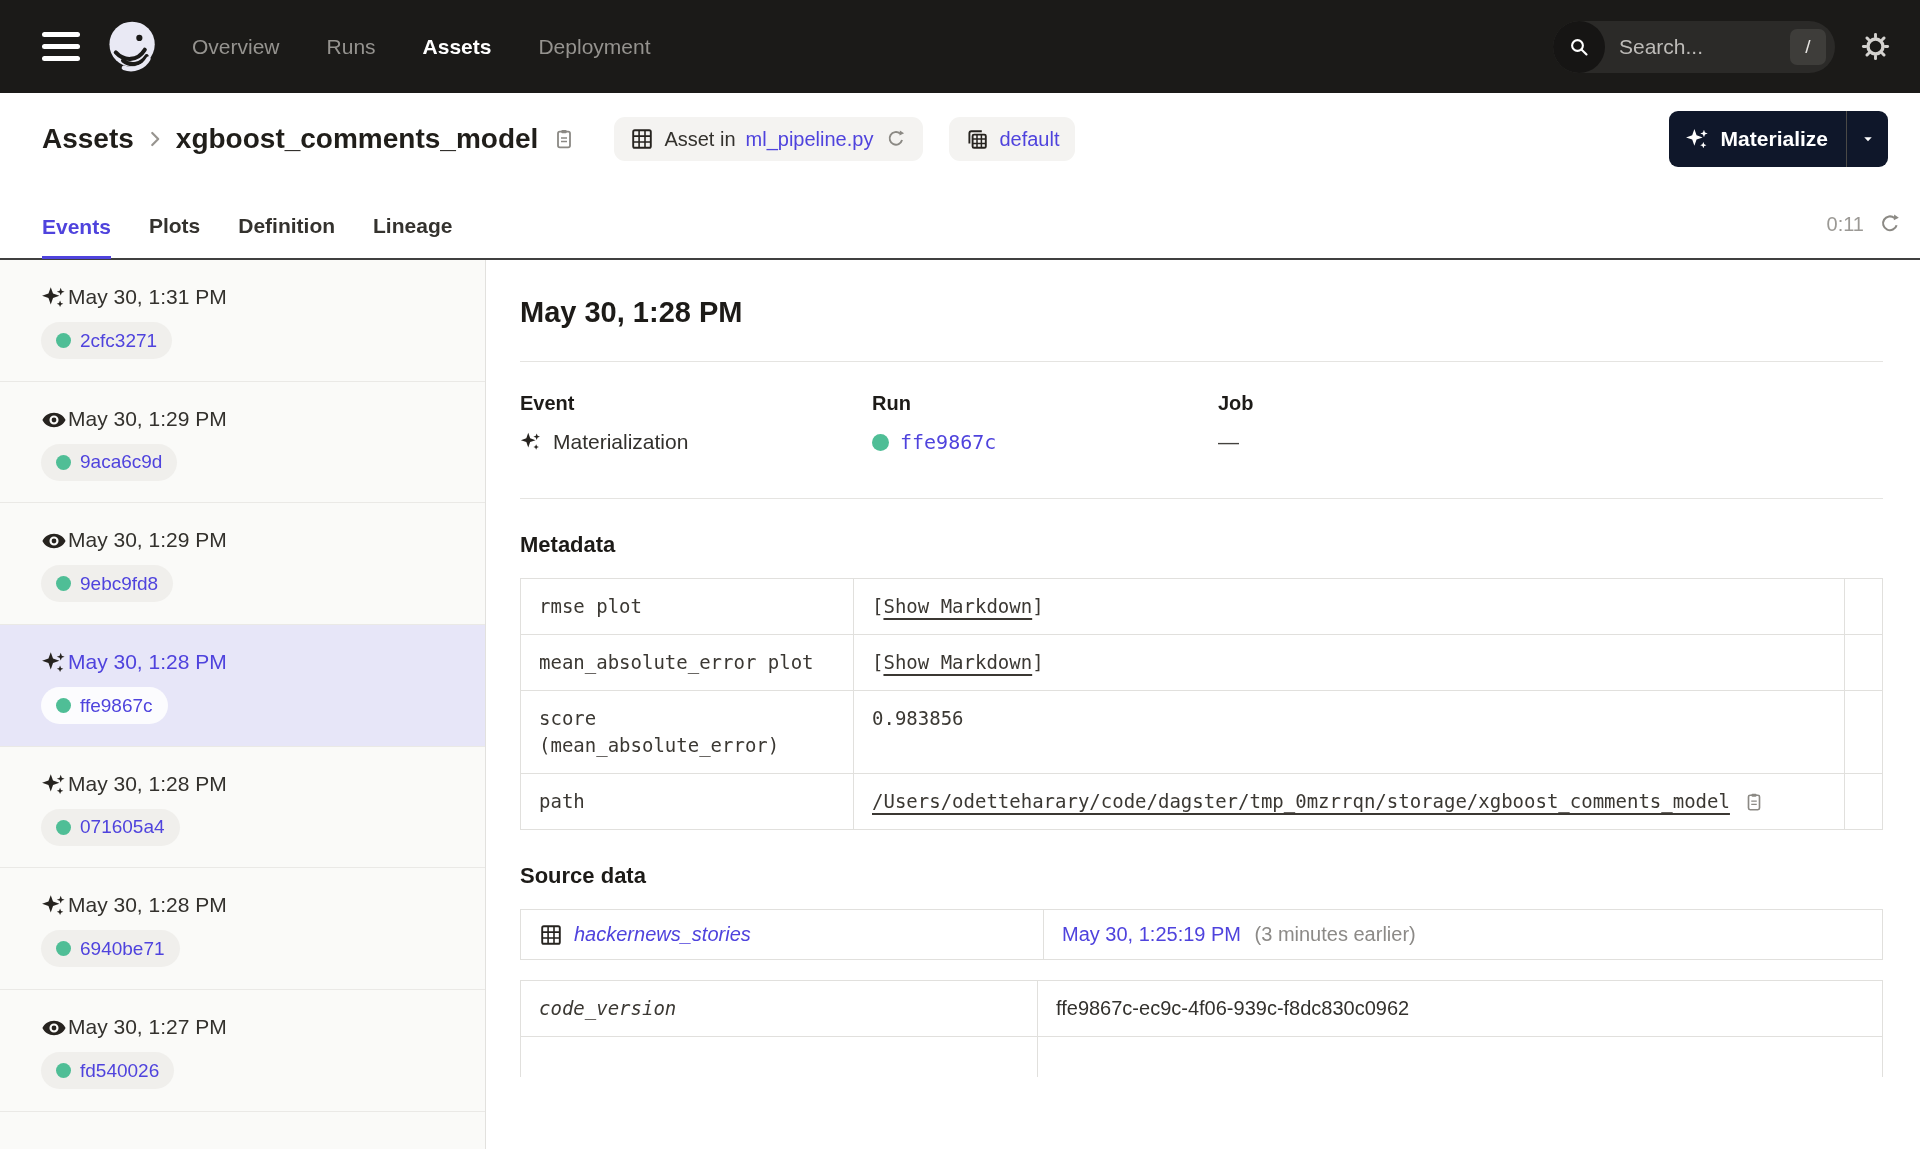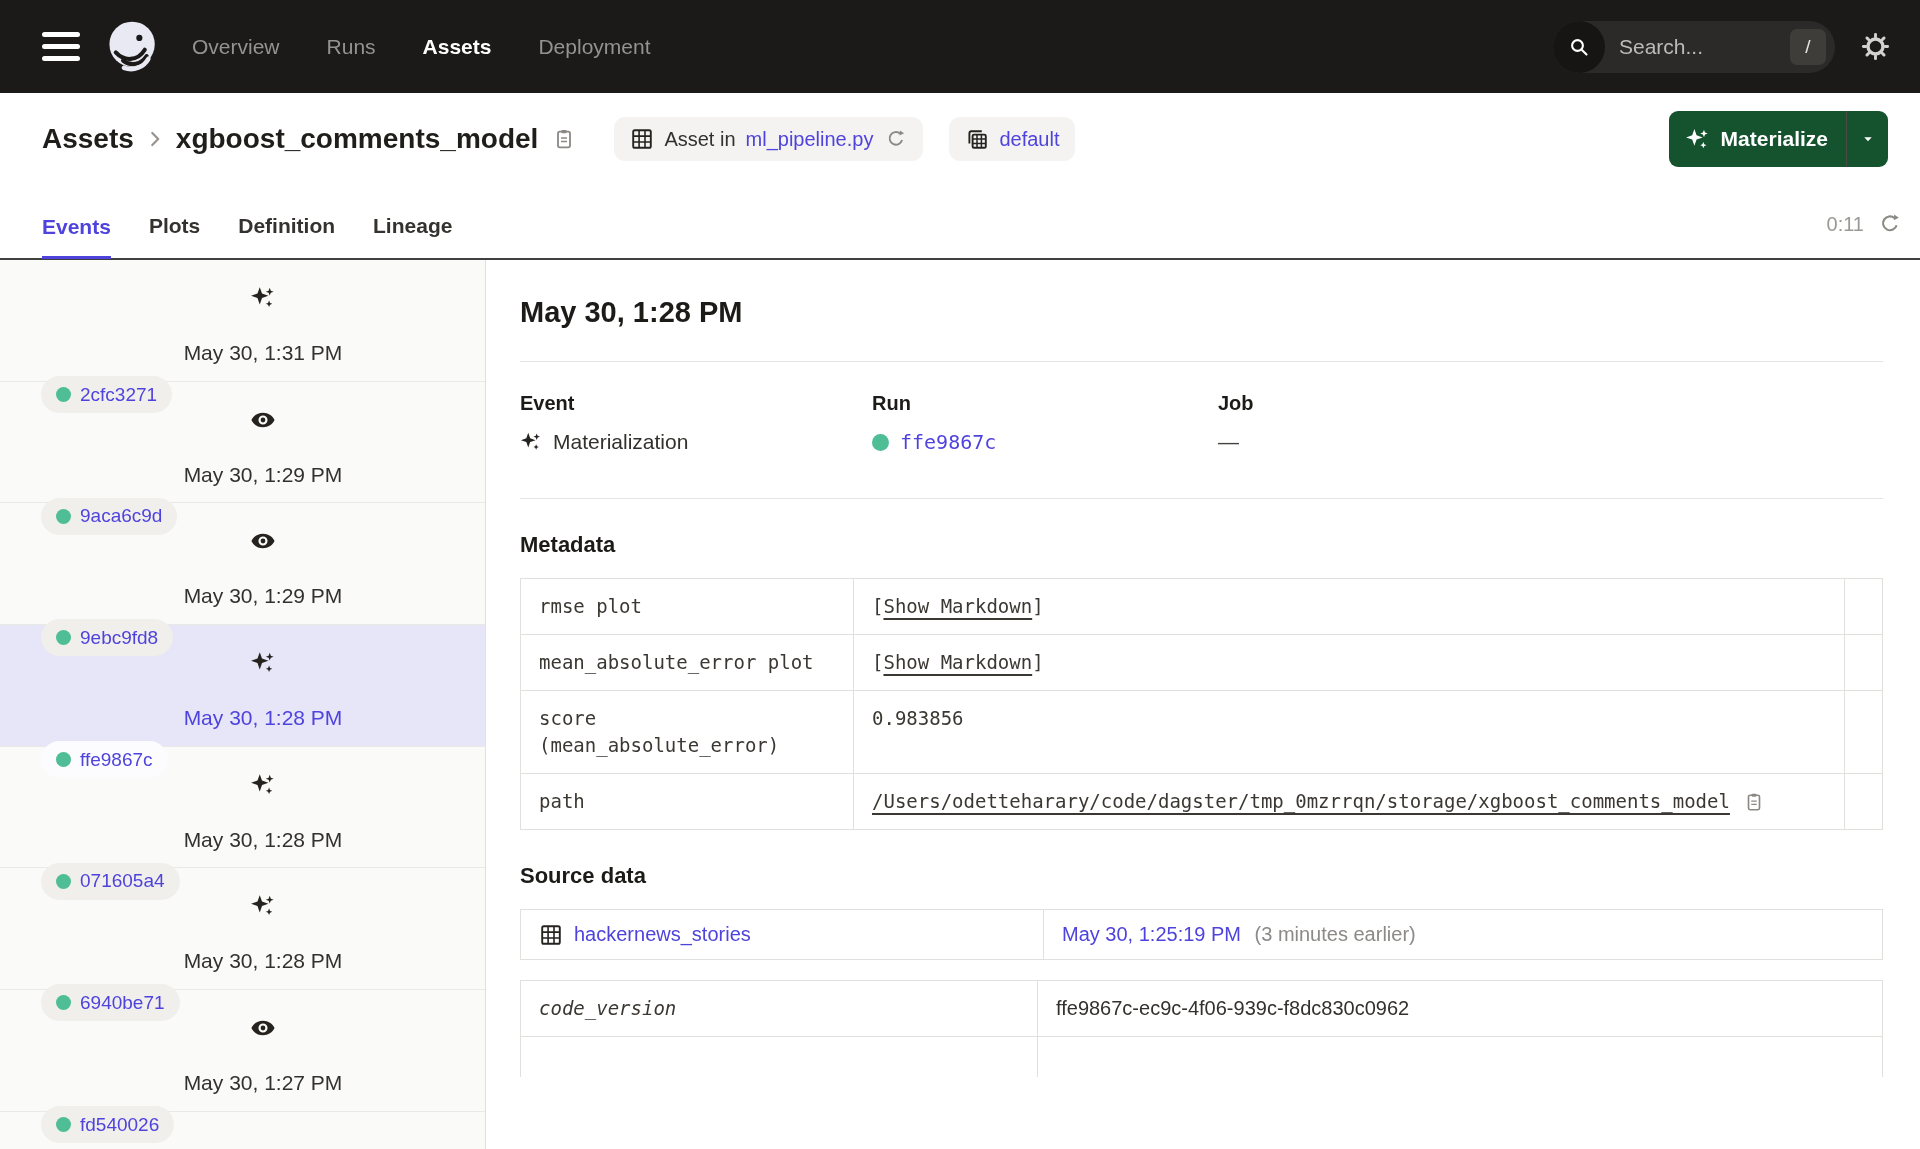--- a/index.html
+++ b/index.html
@@ -31,38 +31,38 @@
   .breadcrumb { display:flex; align-items:center; }
   .crumb-root { font-size:28px; font-weight:600; color:#201E1A; }
   .crumb-sep { margin:0 10px; }
   .page-title { font-size:28px; font-weight:600; color:#201E1A; }
   .copy-btn { margin-left:14px; color:#8B8984; }
   .badges { display:flex; align-items:center; gap:26px; margin-left:38px; }
   .badge { height:44px; background:#F4F3F1; border-radius:11px; display:flex; align-items:center; gap:10px; padding:0 16px; font-size:20px; color:#33312D; }
   .badge .link { color:#4F43DD; }
   .badge .icon { color:#26231F; }
   .badge .reload { color:#8B8984; margin-left:2px; }
-  .mat-split { display:flex; align-items:stretch; height:56px; border-radius:9px; overflow:hidden; background:#14532d; margin-right:12px; }
+  .mat-split { display:flex; align-items:stretch; height:56px; border-radius:9px; overflow:hidden; background:#0f172a; margin-right:12px; }
   .mat-main { display:flex; align-items:center; gap:11px; padding:0 18px 0 16px; color:#fff; font-size:21px; font-weight:600; }
   .mat-caret { width:42px; display:flex; align-items:center; justify-content:center; border-left:1px solid #4A4946; color:#fff; }
 
   
   .tabs-row { height:75px; border-bottom:2px solid #404040; display:flex; align-items:flex-end; padding:0 42px; position:relative; }
   .tab { font-size:21px; font-weight:600; color:#34322E; padding-bottom:20px; margin-right:38px; }
   .tab.active { color:#4F43DD; border-bottom:3px solid #4F43DD; padding-bottom:17px; margin-bottom:-1px; }
   .refresh-area { position:absolute; right:18px; bottom:22px; display:flex; align-items:center; gap:14px; }
   .timer { font-size:20px; color:#9B9995; }
   .refresh-icon { color:#8B8984; }
 
   
   .content { display:flex; height:889px; }
   .sidebar { width:486px; flex:0 0 486px; background:#FAFAF8; border-right:1px solid #E2E1DE; }
   .event-item { height:121.7px; border-bottom:1px solid #EAE9E6; padding:25px 0 0 41px; cursor:pointer; }
   .event-item.selected { background:#E7E6F8; }
-  .ev-row1 { display:flex; align-items:center; gap:30px; color:#2A2824;flex-direction:column; }
+  .ev-row1 { display:flex; gap:1px; color:#2A2824; }
   .ev-time { font-size:21px; color:#33312D; }
   .event-item.selected .ev-time { color:#4F43DD; }
   .run-badge { margin-top:11px; display:inline-flex; align-items:center; gap:9px; height:37px; border-radius:19px; background:#F0EFEC; padding:0 15px; }
   .event-item.selected .run-badge { background:#FCFCFE; }
   .dot { width:15px; height:15px; border-radius:50%; background:#4FBE96; flex:0 0 auto; }
   .run-badge a { font-size:19px; color:#4F43DD; }
 
   .main { flex:1; padding:36px 37px 0 34px; background:#fff; }
   .detail-title { font-size:29px; font-weight:700; color:#1D1B18; }
   .divider { border:none; border-top:1px solid #E5E4E1; margin-top:32px; }
@@ -79,21 +79,21 @@
        font-family:"DejaVu Sans Mono","Liberation Mono",monospace; font-size:19px; line-height:27px; color:#3B3833; }
   .meta-table .td-key { width:333px; white-space:pre-line; }
   .meta-table .td-extra { width:38px; padding:0; }
   .md-link { color:#3B3833; }
   .md-link u, .path-link u { text-decoration:underline; text-underline-offset:5px; text-decoration-thickness:1.5px; }
   .path-cell { display:flex; align-items:center; gap:13px; }
   .path-link { color:#3B3833; }
   .copy-sm { color:#8B8984; }
   .src-table td { padding:11px 18px; }
   .src-table .td-asset { width:523px; }
-  .asset-cell { display:flex; align-items:center; gap:11px; font-family:"Liberation Sans",sans-serif; }
+  .asset-cell { display:flex; align-items:center; gap:11px; font-family:"Liberation Sans",sans-serif;font-style:italic; }
   .asset-cell .icon { color:#26231F; }
   .asset-link { font-size:20px; color:#4F43DD; font-family:"Liberation Sans",sans-serif; }
   .time-cell { font-family:"Liberation Sans",sans-serif; font-size:20px; }
   .time-link { color:#4F43DD; }
   .time-note { color:#8C8A87; margin-left:8px; }
   .tags-table .td-key { width:517px;font-style:italic; }
   .tags-table .td-val { font-family:Liberation Sans, sans-serif; font-size:20px; color:#33312D; }
   .tags-table .row-partial td { height:40px; border-bottom:none; }
 </style>
 </head>

